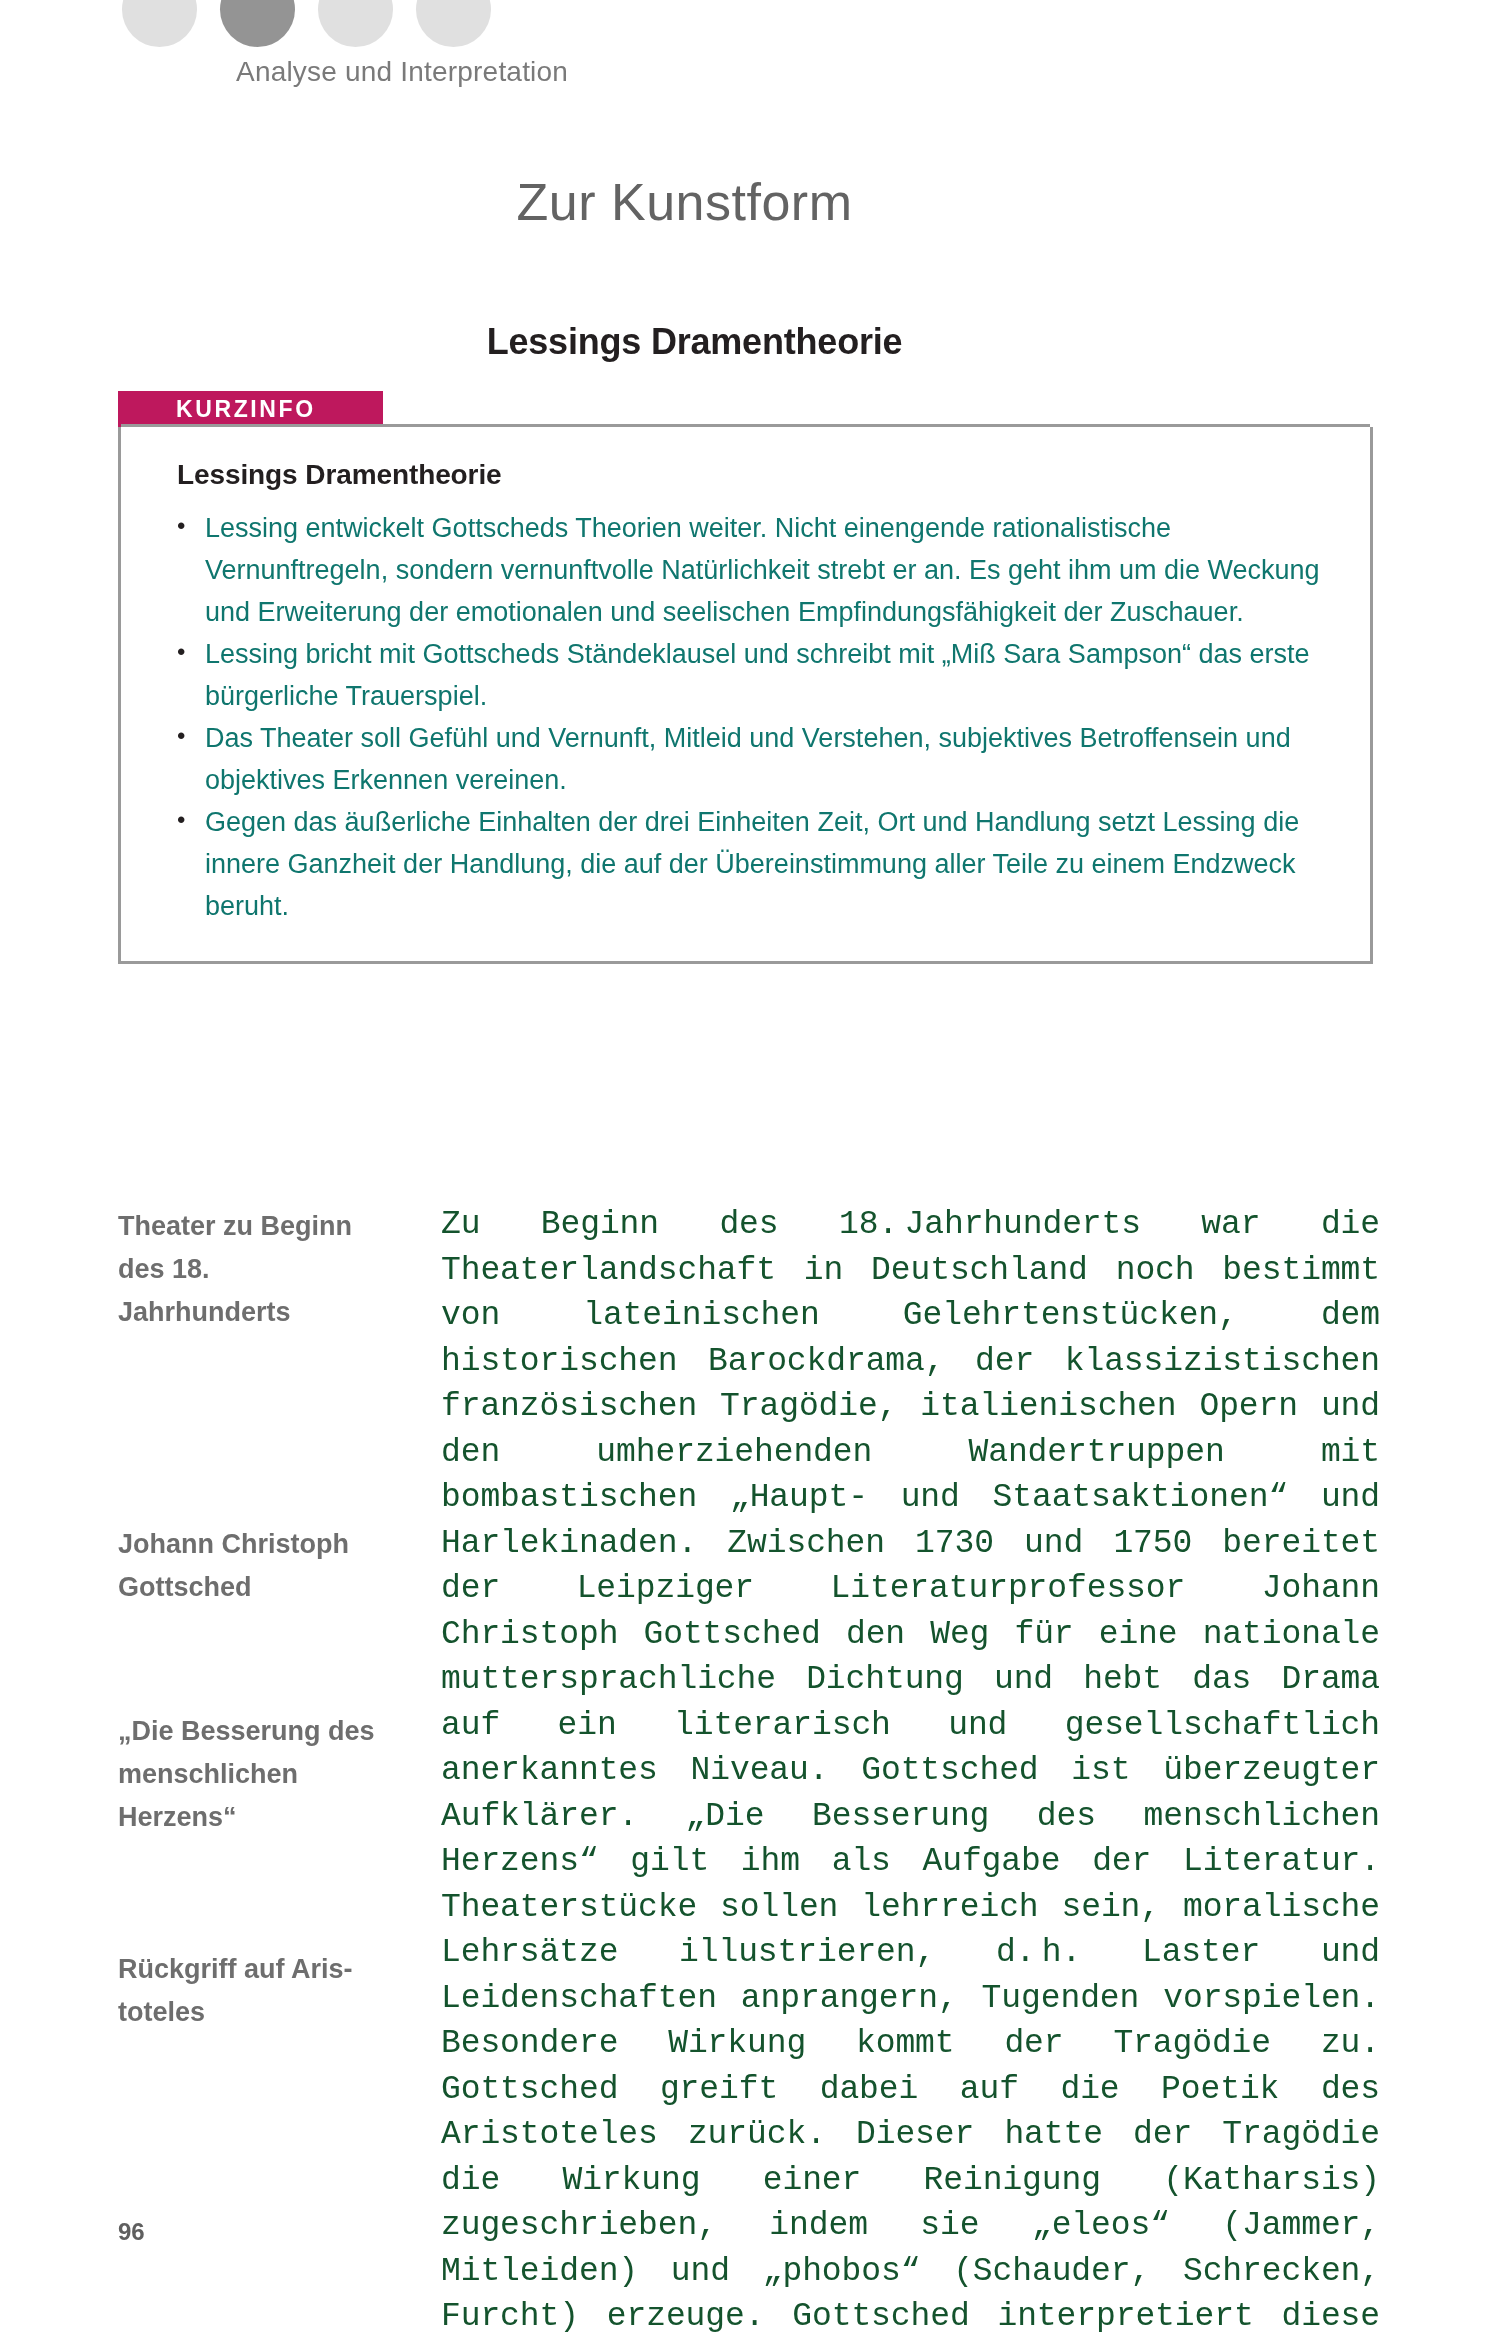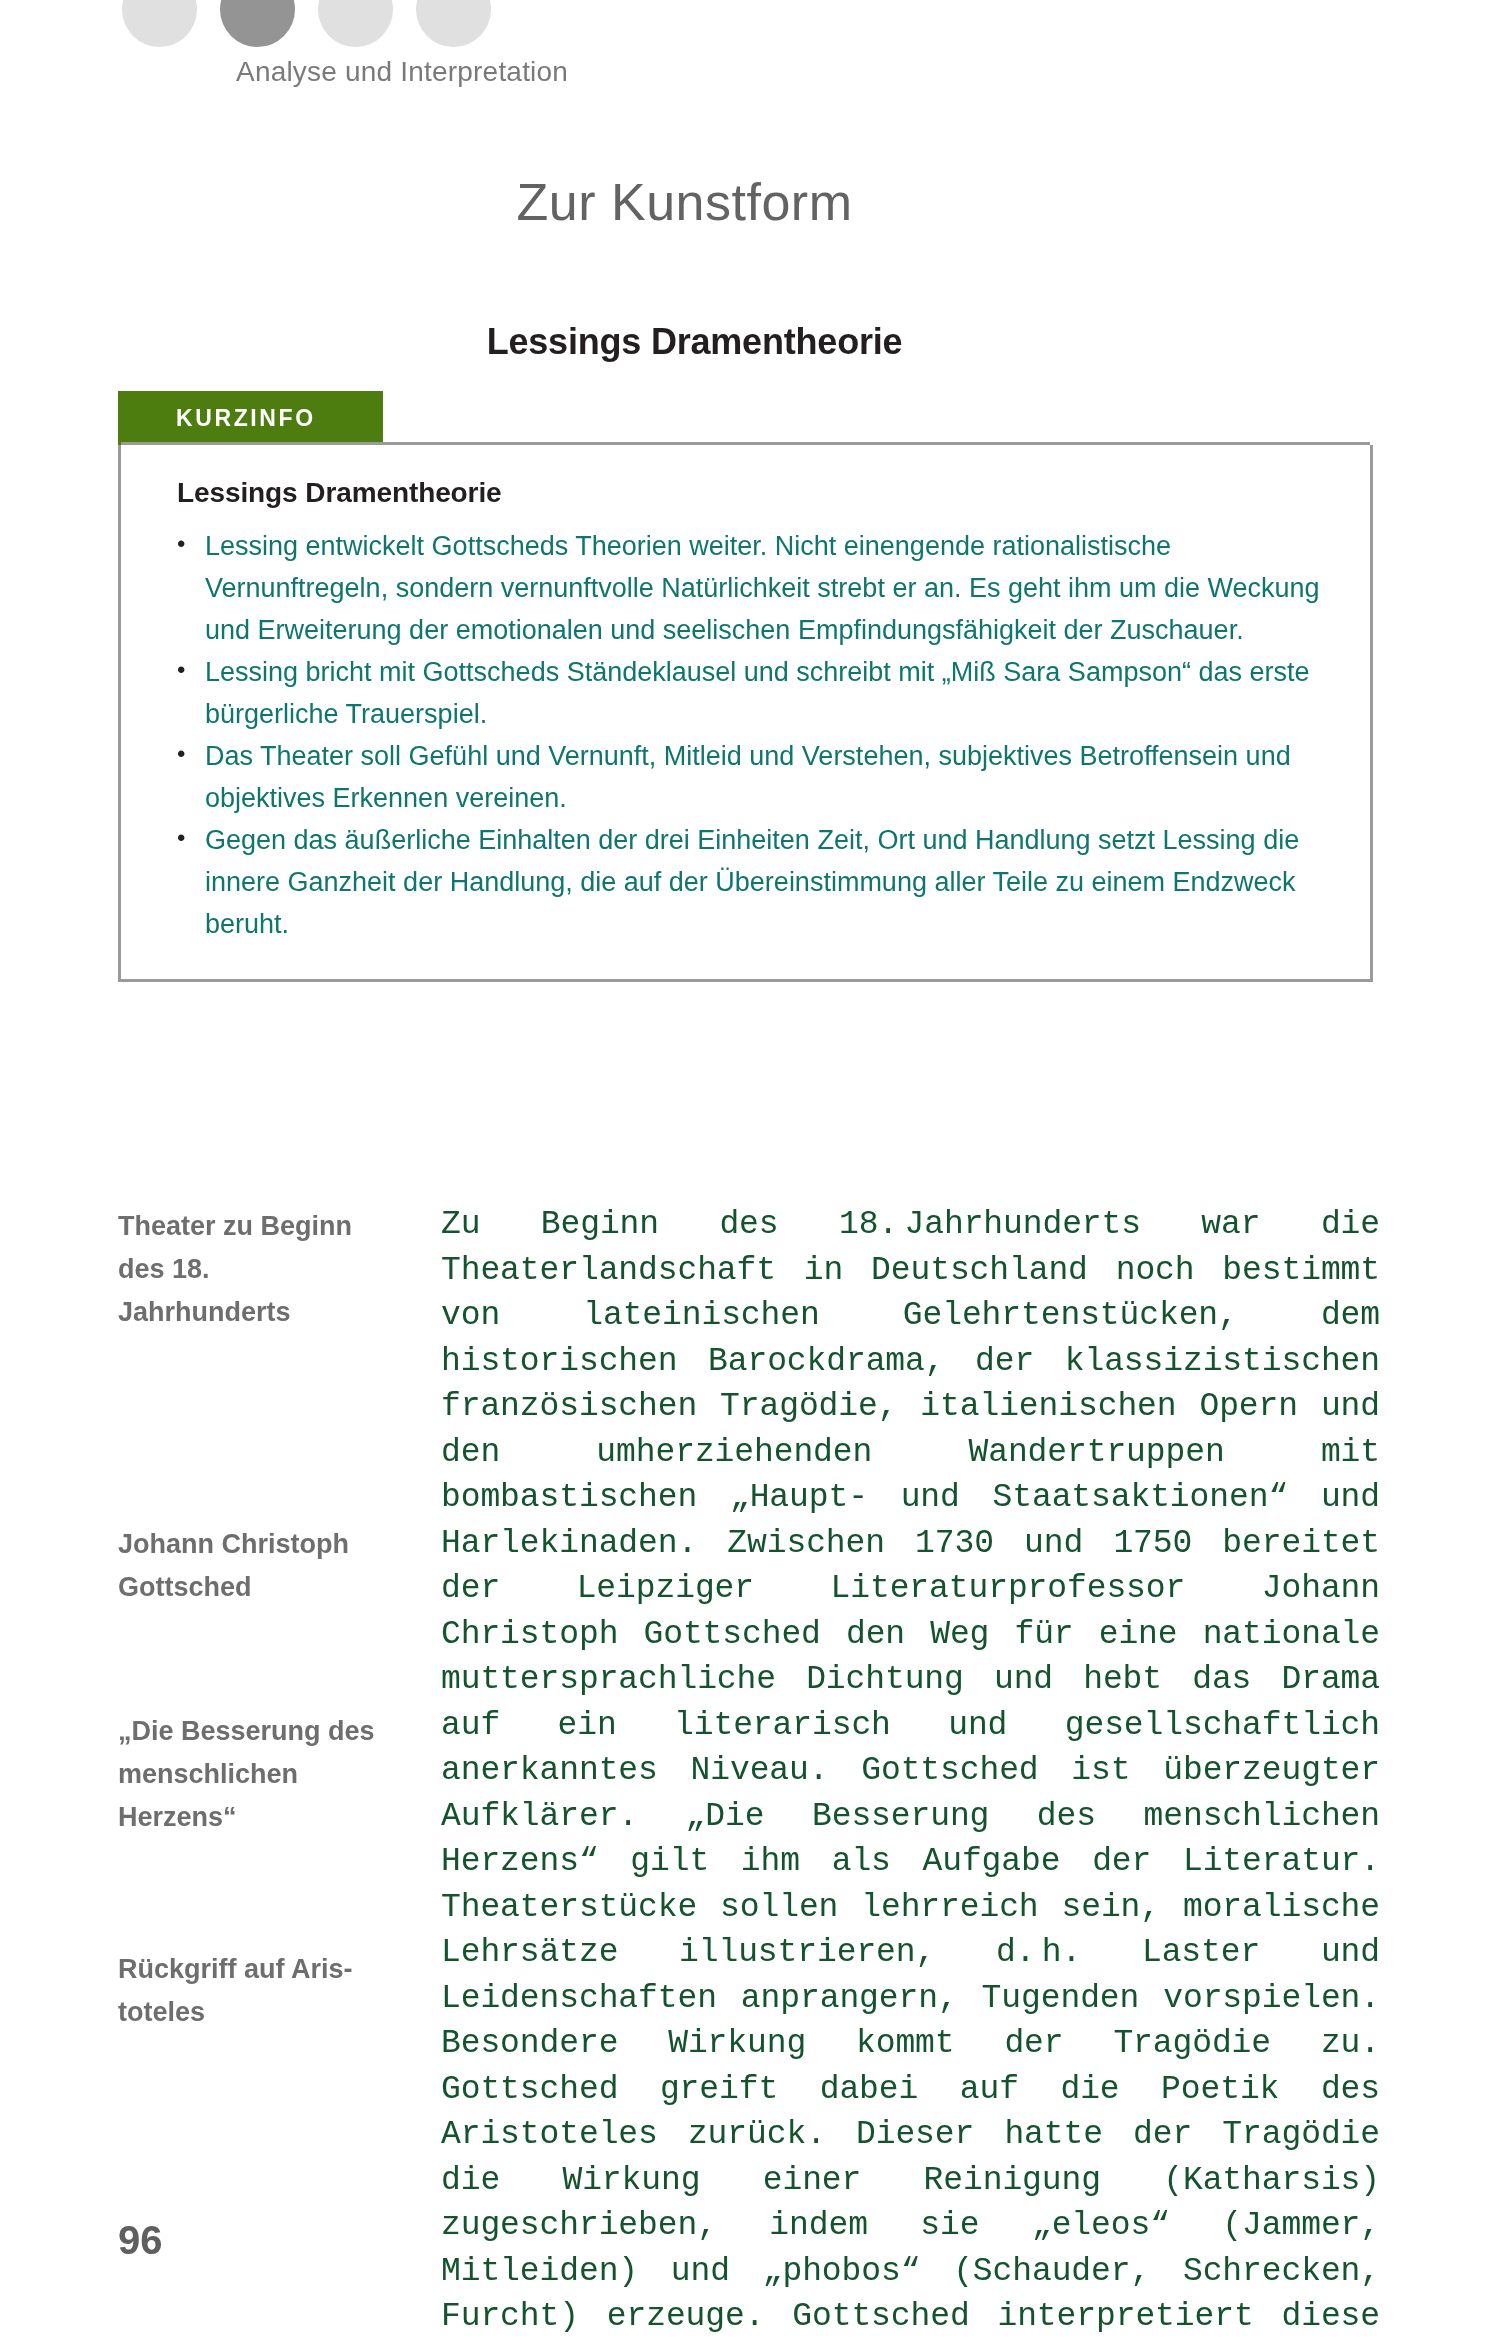--- a/index.html
+++ b/index.html
@@ -86,22 +86,22 @@
 
   
   .infobox-wrap {
     position: absolute;
     left: 118px;
     top: 391px;
     width: 1255px;
   }
   .infobox-tab {
     width: 265px;
-    height: 54px;
-    background: #4d7c0f;
+    height: 36px;
+    background: #be185d;
     display: flex;
     align-items: center;
     padding-left: 58px;
     box-sizing: border-box;
   }
   .infobox-tab-label {
     color: #ffffff;
     font-size: 23px;
     font-weight: 700;
     letter-spacing: 2.6px;
@@ -203,21 +203,21 @@
   }
   .text-col p {
     margin: 0;
   }
 
   
   .folio {
     position: absolute;
     left: 118px;
     top: 2218px;
-    font-size: 40px;
+    font-size: 24px;
     font-weight: 700;
     color: #5f5f5f;
   }
 </style>
 </head>
 <body>
 
 <div class="page">
 
   <div class="dots">

